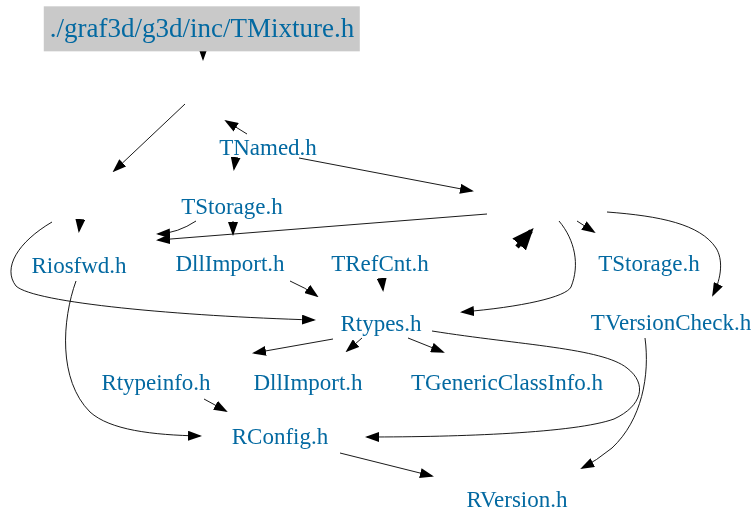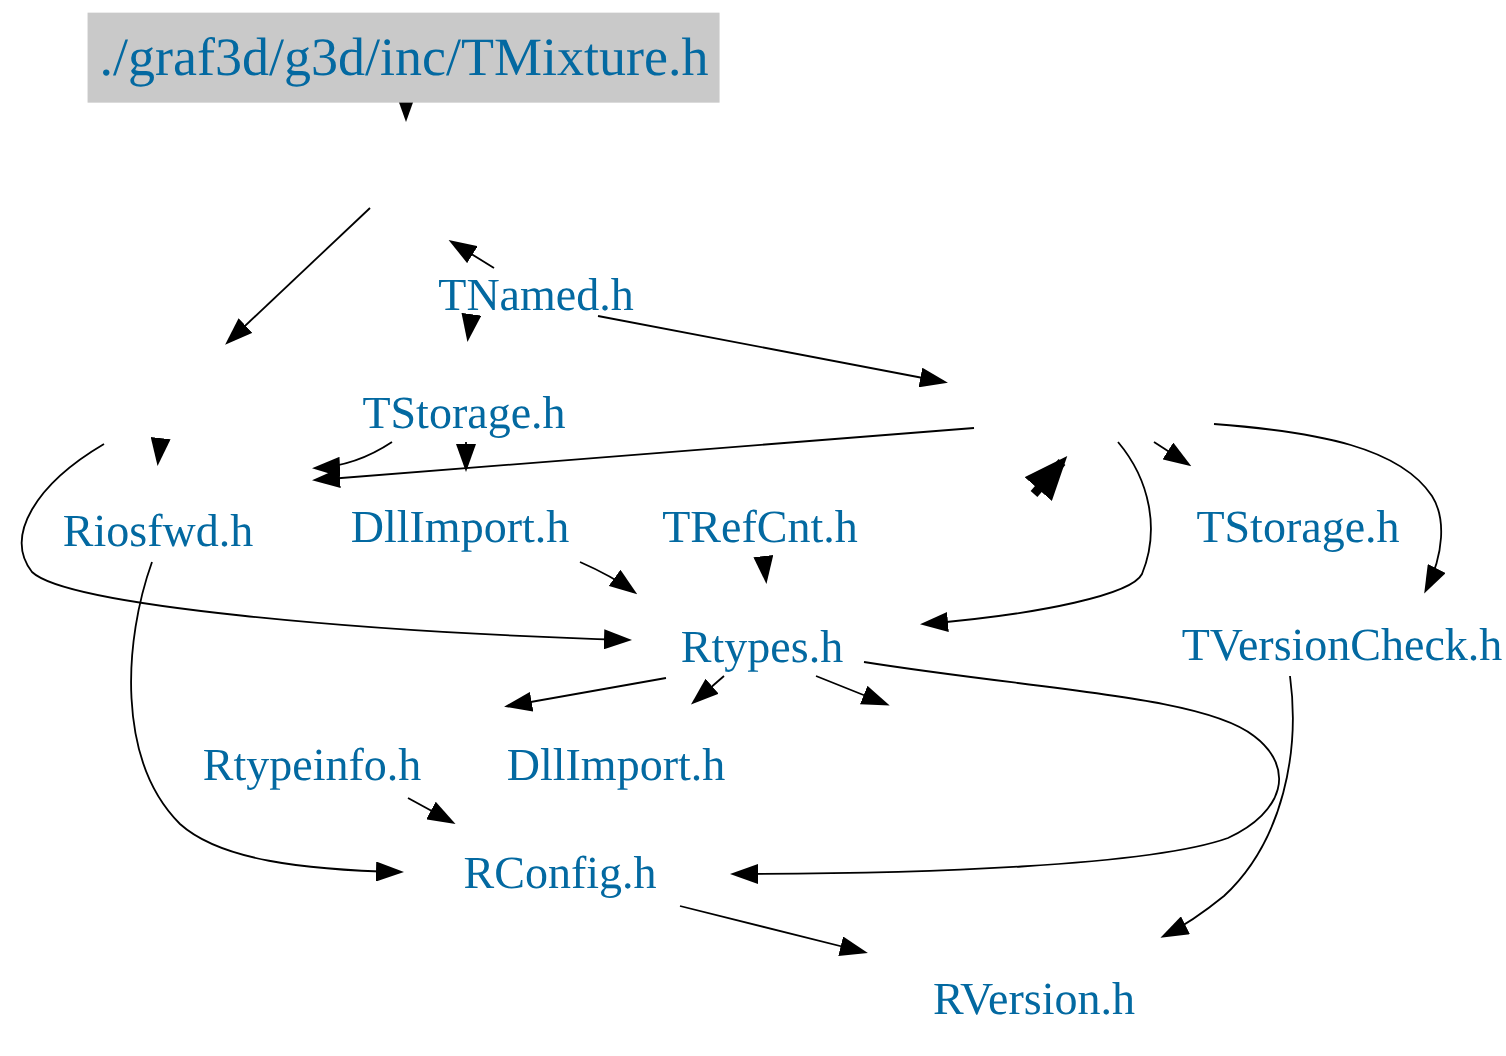--- a/index.html
+++ b/index.html
@@ -87,18 +87,19 @@
   <div class="node" style="left:649px;top:264px">TStorage.h</div>
 
   <div class="node" style="left:381px;top:324px">Rtypes.h</div>
 
   <div class="node" style="left:671px;top:323px">TVersionCheck.h</div>
 
   <div class="node" style="left:156px;top:383px">Rtypeinfo.h</div>
 
   <div class="node" style="left:308px;top:383px">DllImport.h</div>
 
+  <div class="node" style="left:507px;top:383px">TGenericClassInfo.h</div>
 
   <div class="node" style="left:280px;top:437px">RConfig.h</div>
 
   <div class="node" style="left:517px;top:500px">RVersion.h</div>
 
 </div>
 
 </body></html>

